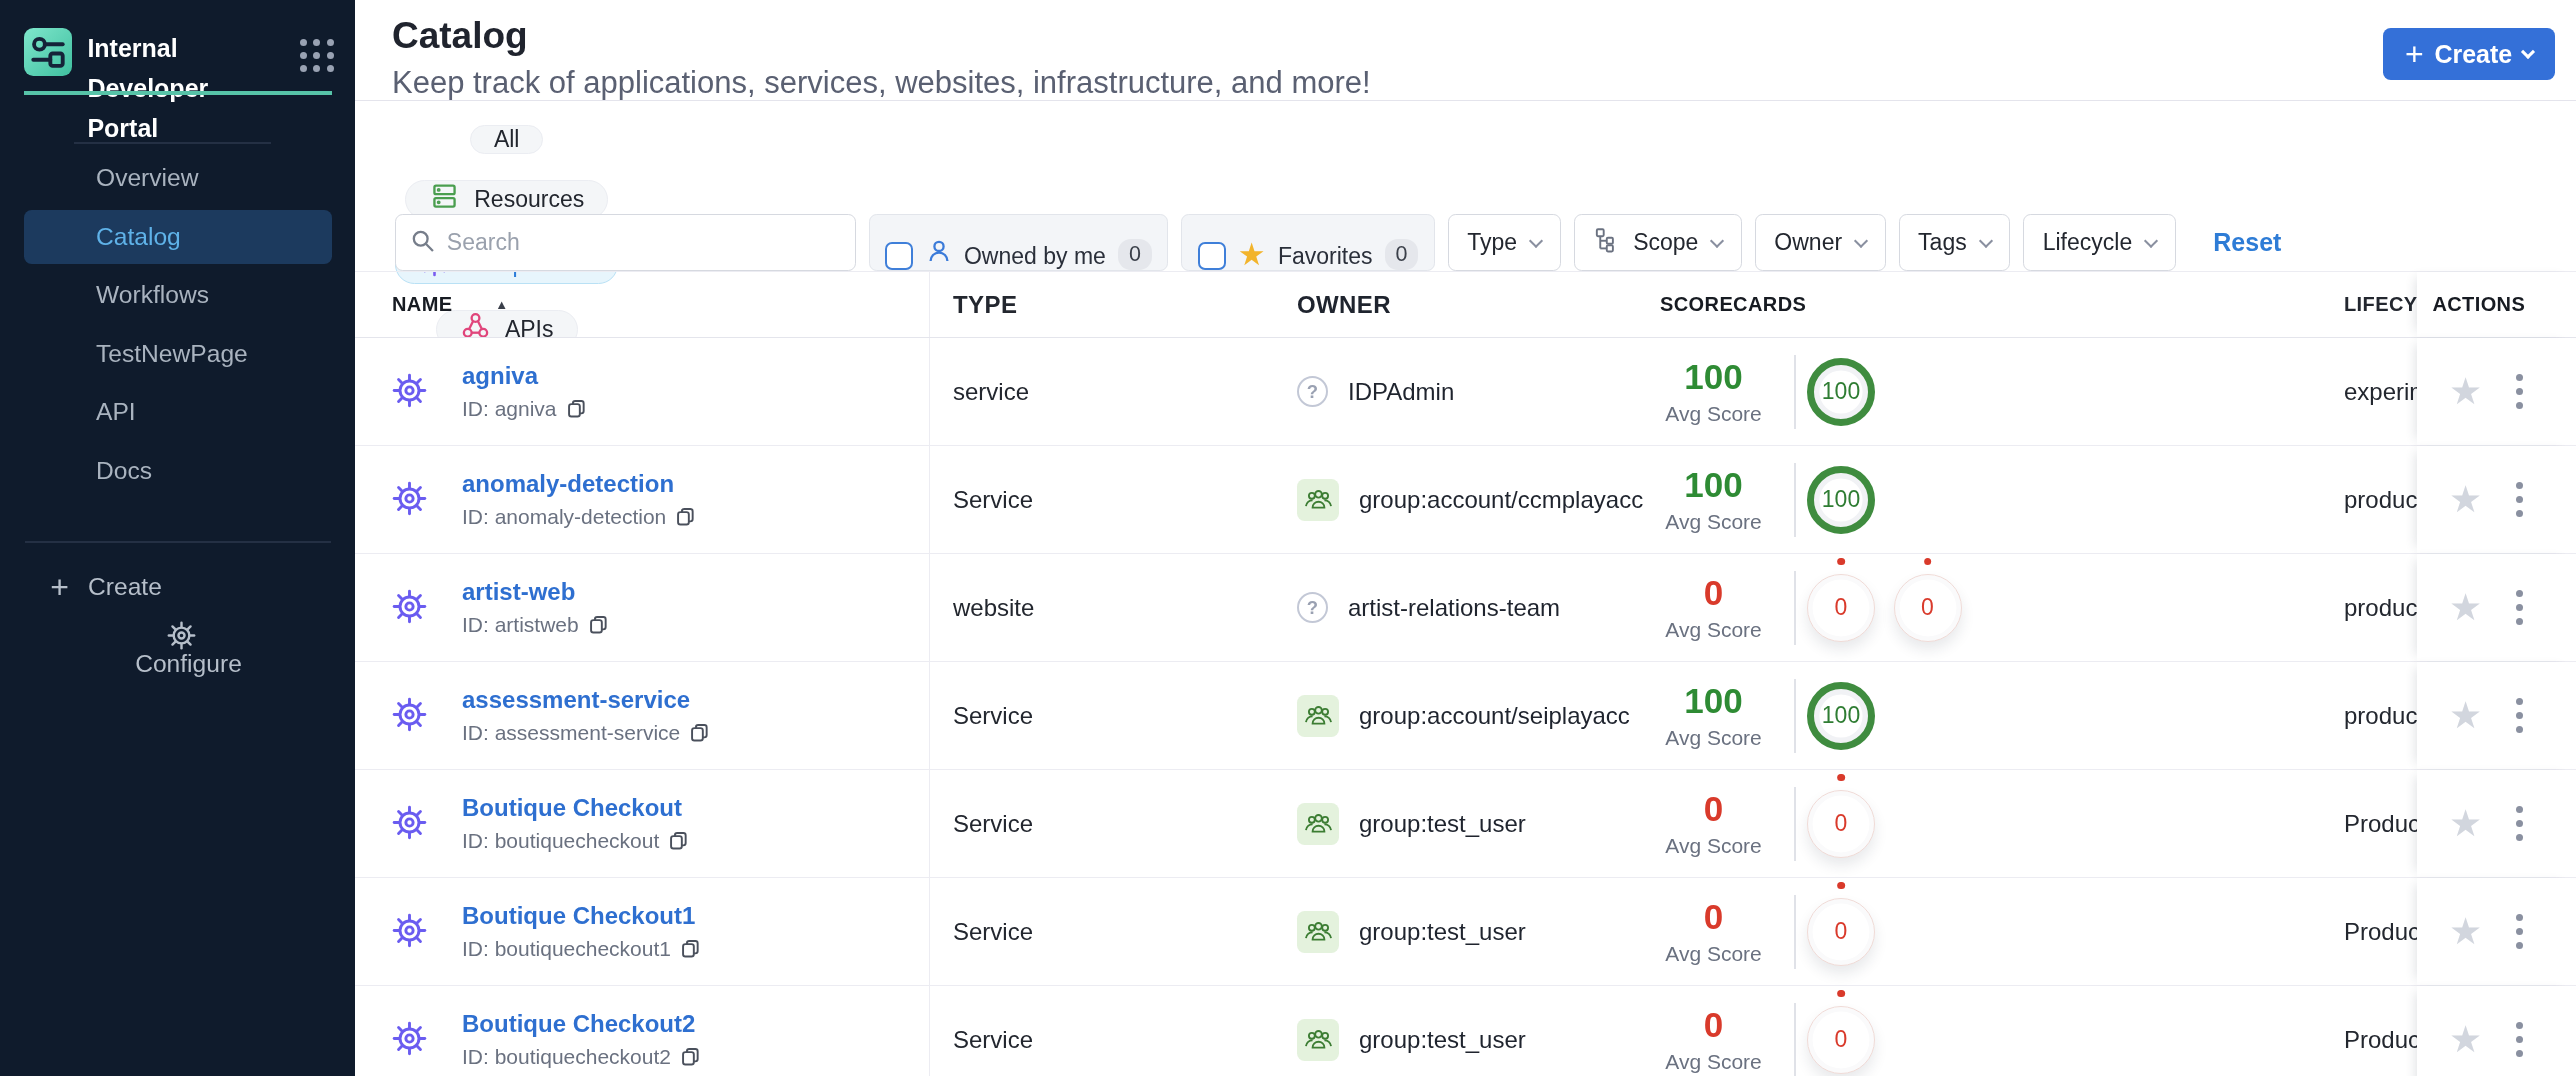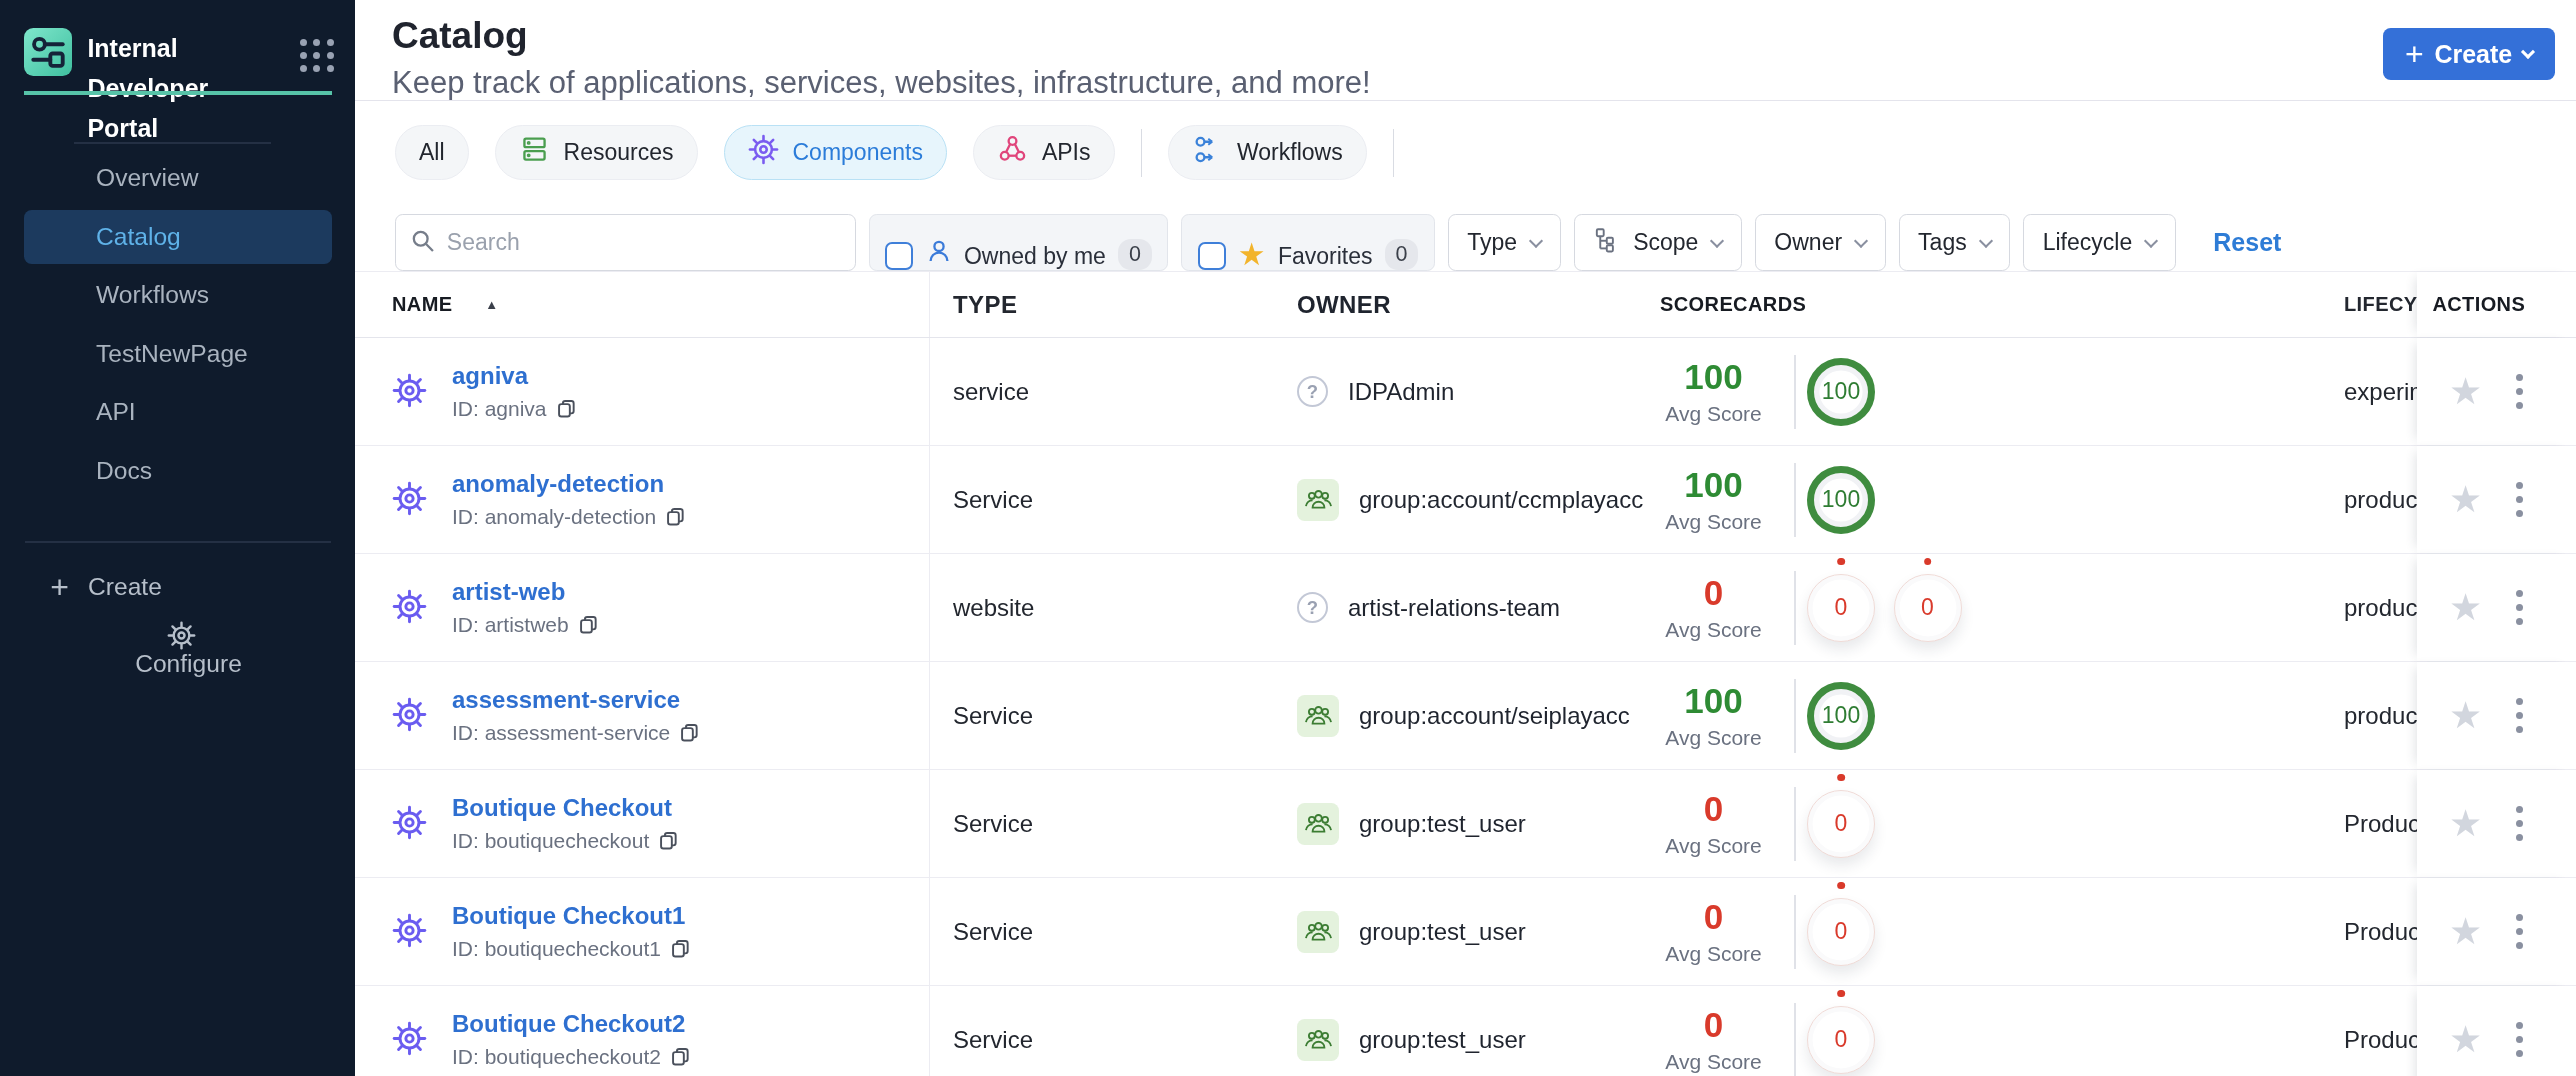--- a/index.html
+++ b/index.html
@@ -28,21 +28,21 @@
   .main { position:absolute; left:355px; top:0; width:2221px; height:1077px; background:#fff; }
   .page-header { position:absolute; top:0; left:0; right:0; height:101px; border-bottom:1.5px solid #E4E4EC; background:#fff; }
   .page-title { position:absolute; left:37px; top:15.4px; font-size:37px; font-weight:700; color:#20242E; }
   .page-subtitle { position:absolute; left:37px; top:65px; font-size:31px; color:#5A6072; }
   .create-btn { position:absolute; right:21.5px; top:28px; height:52px; padding:0 21.5px; background:#3470D8; border:none; border-radius:7.7px; color:#fff; font-size:25px; font-weight:600; display:flex; align-items:center; gap:10.8px; cursor:pointer; font-family:inherit; }
   .create-btn .plus { font-size:32px; font-weight:400; line-height:23px; }
   .chev { width:10px; height:10px; border-right:3.1px solid currentColor; border-bottom:3.1px solid currentColor; transform:rotate(45deg) translate(-1.5px,-1.5px); display:inline-block; }
   .chev.gray { border-color:#8A90A0; border-width:2.3px; }
 
   
-  .tabs { position:absolute; top:125px; left:40px; height:55px; display:flex; align-items:center; gap:26px; }
+  .tabs { position:absolute; top:125px; left:40px; height:55px; display:flex; align-items:center; gap:26px;flex-direction:column; }
   .tab { height:55px; border-radius:28px; background:#F4F6F8; border:1.5px solid #EBEDF2; display:flex; align-items:center; gap:14px; padding:0 23px; font-size:23px; color:#22262E; font-weight:500; cursor:pointer; white-space:nowrap; }
   .tab.active { background:#E7F5FC; border-color:#B9E1F5; color:#2B7CD9; }
   .tab-divider { width:1.5px; height:48px; background:#D9DCE3; }
 
   
   .filters { position:absolute; top:214px; left:40px; height:57px; display:flex; align-items:center; gap:13px; }
   .search { width:461px; height:57px; border:1.5px solid #D6D9E0; border-radius:7.7px; background:#fff; display:flex; align-items:center; padding:0 14px; gap:10.8px; }
   .search input { border:none; outline:none; width:100%; font-size:23px; color:#3A3F4A; font-family:inherit; background:transparent; }
   .search input::placeholder { color:#9AA1AD; }
   .chip { height:57px; background:#F3F5F8; border:1.5px solid #E2E5EB; border-radius:7.7px; display:flex; align-items:flex-end; gap:12.3px; padding:0 15.4px; font-size:23px; color:#2A2F3A; cursor:pointer; white-space:nowrap; }
@@ -50,21 +50,21 @@
   .count-badge { background:#E5E7EC; border-radius:13px; padding:3.1px 10.8px; font-size:21.5px; color:#3A3F49; }
   .fav-star { font-size:31px; color:#F2B42C; line-height:1; }
   .dropdown { height:57px; background:#fff; border:1.5px solid #D6D9E0; border-radius:7.7px; display:flex; align-items:center; gap:14px; padding:0 18.5px; font-size:23px; color:#23272F; cursor:pointer; white-space:nowrap; }
   .reset { margin-left:24.6px; color:#2E7CD6; font-size:25px; font-weight:600; text-decoration:none; cursor:pointer; }
 
   
   .table { position:absolute; top:271px; left:0; width:2221px; border-top:1.5px solid #ECECF2; }
   .thead { display:flex; height:66px; align-items:center; border-bottom:1.5px solid #E4E5EC; }
   .th { font-size:20px; font-weight:700; color:#171B22; letter-spacing:0.4px; }
   .tr { display:flex; height:108px; border-bottom:1.5px solid #ECECF2; align-items:center; background:#fff; }
-  .cell-name  { width:575px; padding-left:37px; align-self:stretch; display:flex; align-items:center; gap:25px; border-right:1.5px solid #ECECF2; }
+  .cell-name  { width:575px; padding-left:37px; align-self:stretch; display:flex; align-items:center; gap:35px; border-right:1.5px solid #ECECF2; }
   .cell-type  { width:338px; padding-left:23px; font-size:24px; color:#23272F; }
   .cell-owner { width:361px; padding-left:29px; display:flex; align-items:center; gap:20px; font-size:24px; color:#1F242E; }
   .cell-score { width:638px; display:flex; align-items:center; }
   .cell-life  { width:150px; padding-left:77px; font-size:24px; color:#23272F; overflow:hidden; white-space:nowrap; align-self:stretch; display:flex; align-items:center; }
   .cell-actions { width:158px; align-self:stretch; background:#fff; box-shadow:-7.7px 0 10.8px -6.2px rgba(40,50,70,0.16); display:flex; align-items:center; padding-left:32px; gap:29px; }
   .th.cell-name, .th.cell-life, .th.cell-actions { font-size:20px; }
   .th.cell-actions { padding-left:15.4px; }
   .sort-tri { font-size:13px; color:#3A3F4A; margin-left:7.7px; }
   .name-link { font-size:24px; font-weight:700; color:#2E6FD0; text-decoration:none; cursor:pointer; }
   .id-line { margin-top:6.2px; display:flex; align-items:center; gap:9.2px; font-size:21px; color:#6A7180; }

